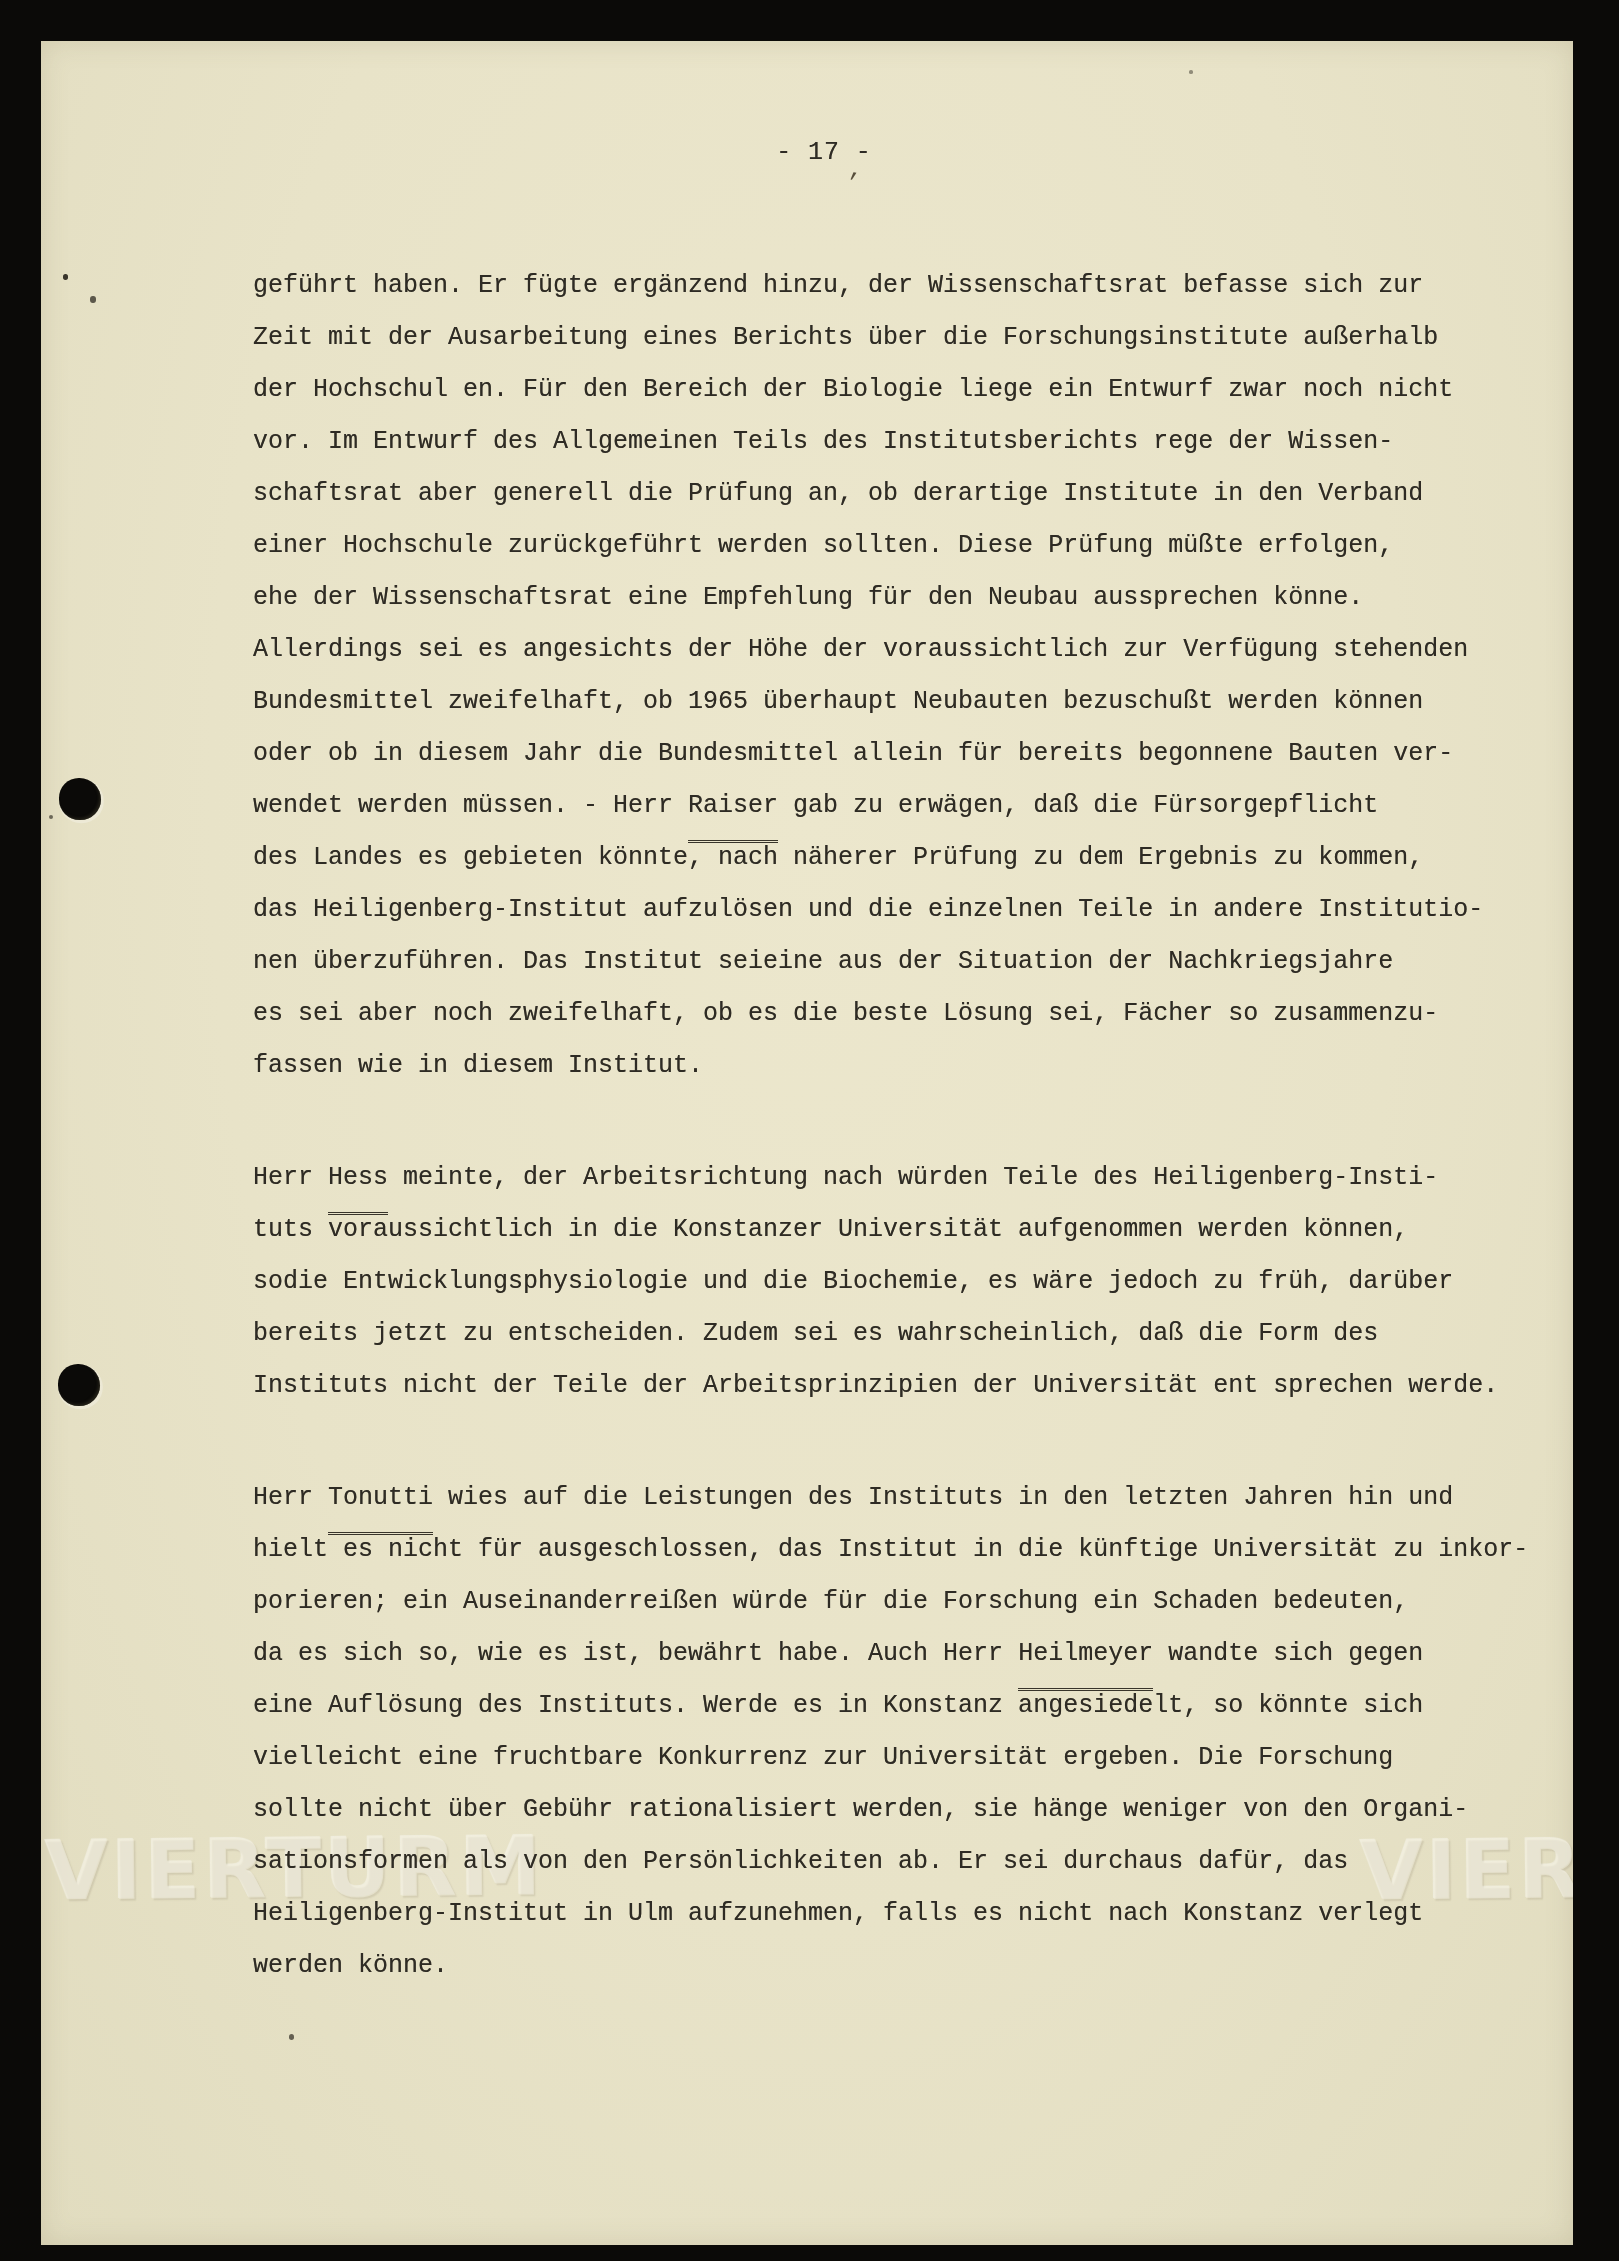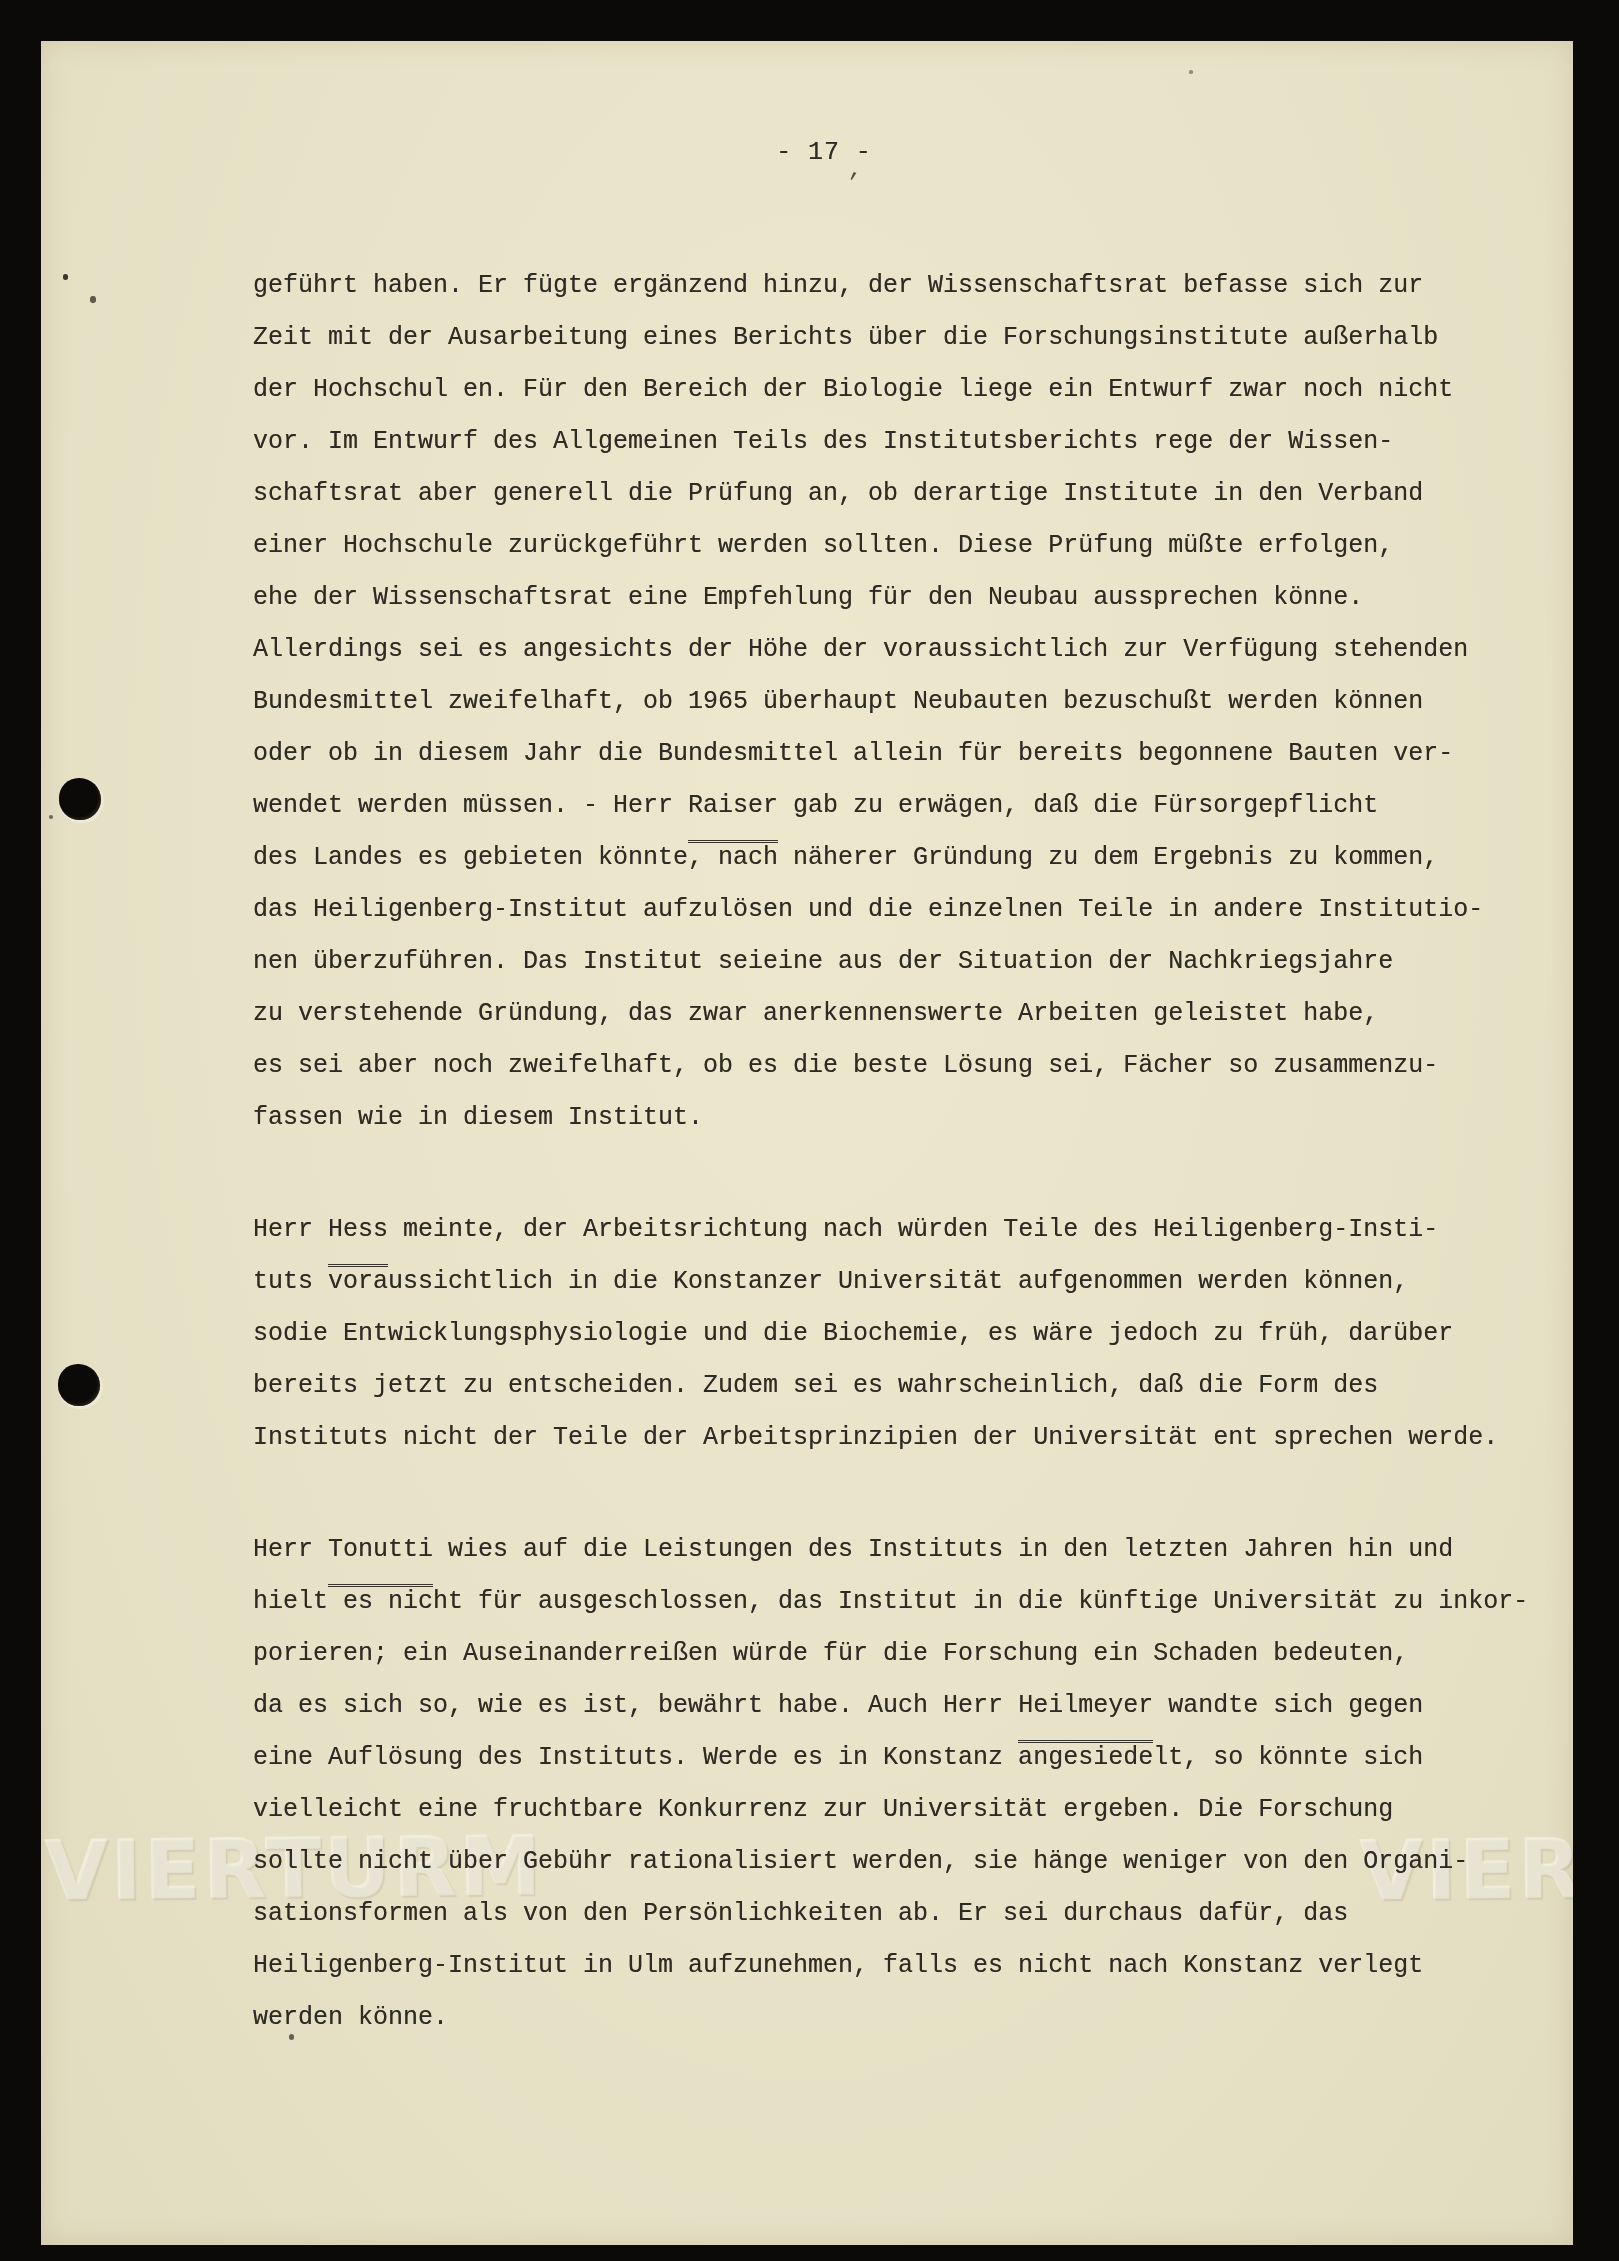--- a/index.html
+++ b/index.html
@@ -80,24 +80,23 @@
         <div class="line"><span>Zeit mit der Ausarbeitung eines Berichts über die Forschungsinstitute außerhalb</span></div>
         <div class="line"><span>der Hochschul en. Für den Bereich der Biologie liege ein Entwurf zwar noch nicht</span></div>
         <div class="line"><span>vor. Im Entwurf des Allgemeinen Teils des Institutsberichts rege der Wissen-</span></div>
         <div class="line"><span>schaftsrat aber generell die Prüfung an, ob derartige Institute in den Verband</span></div>
         <div class="line"><span>einer Hochschule zurückgeführt werden sollten. Diese Prüfung müßte erfolgen,</span></div>
         <div class="line"><span>ehe der Wissenschaftsrat eine Empfehlung für den Neubau aussprechen könne.</span></div>
         <div class="line"><span>Allerdings sei es angesichts der Höhe der voraussichtlich zur Verfügung stehenden</span></div>
         <div class="line"><span>Bundesmittel zweifelhaft, ob 1965 überhaupt Neubauten bezuschußt werden können</span></div>
         <div class="line"><span>oder ob in diesem Jahr die Bundesmittel allein für bereits begonnene Bauten ver-</span></div>
         <div class="line"><span>wendet werden müssen. - Herr </span><span class="uname">Raiser</span><span> gab zu erwägen, daß die Fürsorgepflicht</span></div>
-        <div class="line"><span>des Landes es gebieten könnte, nach näherer Gründung zu dem Ergebnis zu kommen,</span></div>
+        <div class="line"><span>des Landes es gebieten könnte, nach näherer Prüfung zu dem Ergebnis zu kommen,</span></div>
         <div class="line"><span>das Heiligenberg-Institut aufzulösen und die einzelnen Teile in andere Institutio-</span></div>
         <div class="line"><span>nen überzuführen. Das Institut seieine aus der Situation der Nachkriegsjahre</span></div>
-        <div class="line"><span>zu verstehende Gründung, das zwar anerkennenswerte Arbeiten geleistet habe,</span></div>
         <div class="line"><span>es sei aber noch zweifelhaft, ob es die beste Lösung sei, Fächer so zusammenzu-</span></div>
         <div class="line"><span>fassen wie in diesem Institut.</span></div>
       </div>
       <div class="paragraph">
         <div class="line"><span>Herr </span><span class="uname">Hess</span><span> meinte, der Arbeitsrichtung nach würden Teile des Heiligenberg-Insti-</span></div>
         <div class="line"><span>tuts voraussichtlich in die Konstanzer Universität aufgenommen werden können,</span></div>
         <div class="line"><span>sodie Entwicklungsphysiologie und die Biochemie, es wäre jedoch zu früh, darüber</span></div>
         <div class="line"><span>bereits jetzt zu entscheiden. Zudem sei es wahrscheinlich, daß die Form des</span></div>
         <div class="line"><span>Instituts nicht der Teile der Arbeitsprinzipien der Universität ent sprechen werde.</span></div>
       </div>

